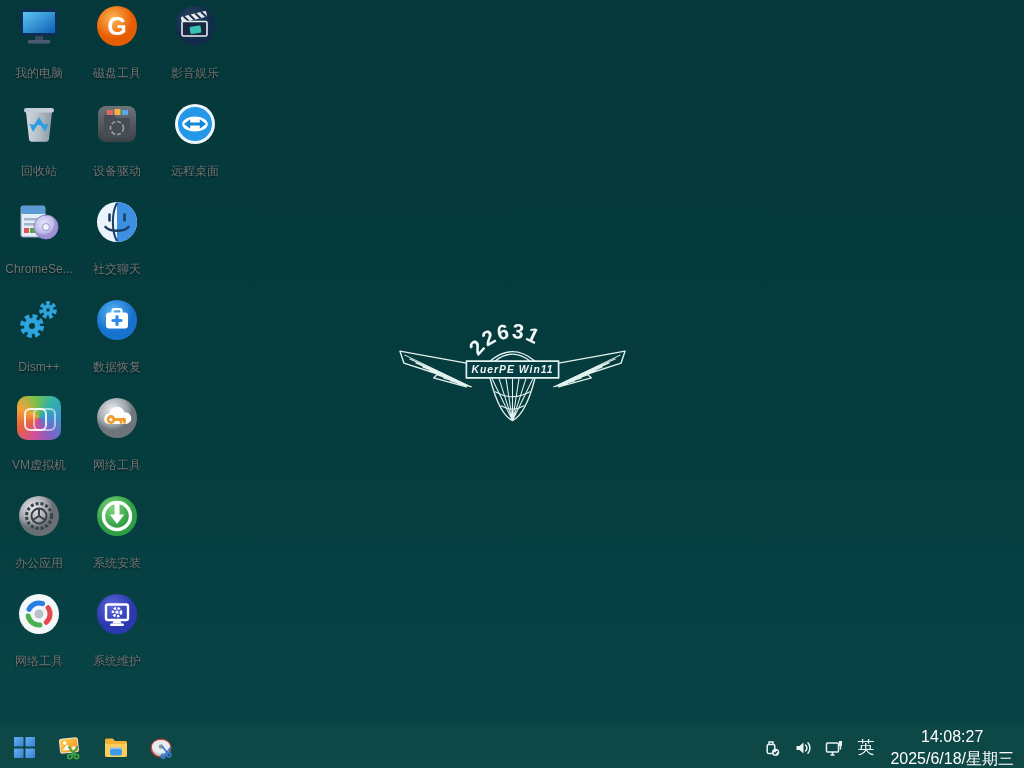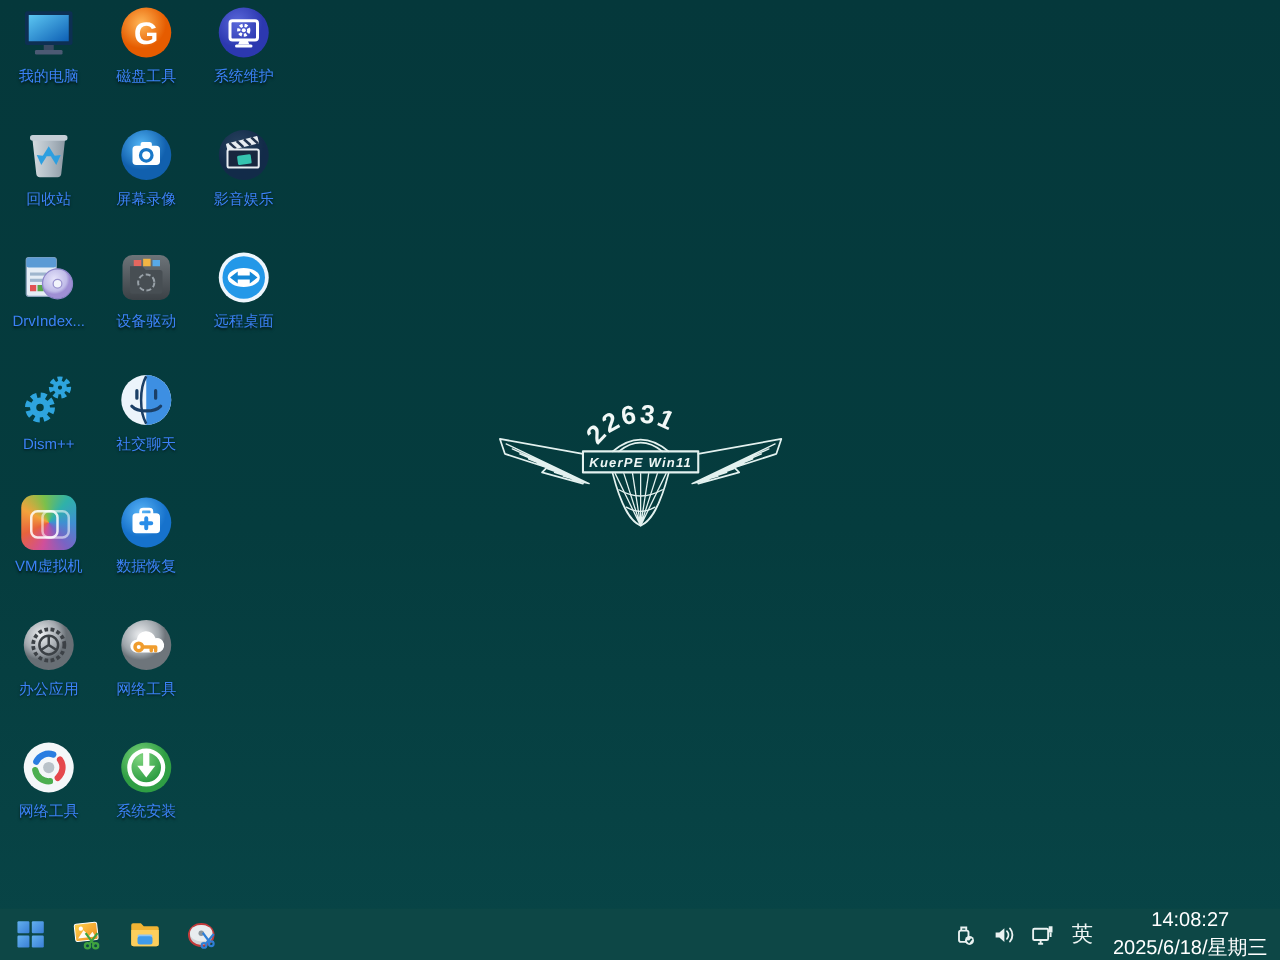--- a/index.html
+++ b/index.html
@@ -18,21 +18,21 @@
     grid-template-rows:repeat(7,98px);
     grid-auto-flow:column;
     grid-auto-columns:78px;
   }
   .cell {
     width:78px; display:flex; flex-direction:column; align-items:center;
     padding-top:2px; cursor:default;
   }
   .cell .ic { width:48px; height:48px; display:flex; align-items:center; justify-content:center; }
   .cell .lbl {
-    margin-top:4px; font-size:12px; color:#3b82f6; white-space:nowrap;
+    margin-top:16px; font-size:12px; color:#737373; white-space:nowrap;
     text-shadow:0 1px 2px rgba(0,0,0,.65); line-height:1.2;
   }
   .vmbox { width:44px; height:44px; border-radius:10px; position:relative;
     background:conic-gradient(from 40deg,#2fb1a9,#3f8fd2,#7a63c4,#d04f9a,#e8633c,#f2a33c,#7cc04a,#2fb1a9); }
   .vmbox:before,.vmbox:after { content:""; position:absolute; width:19px; height:19px; border-radius:6px;
     border:2.5px solid rgba(255,255,255,.85); }
   .vmbox:before { left:7px; top:12px; }
   .vmbox:after { left:16px; top:12px; border-color:rgba(255,255,255,.55); }
 
   
@@ -108,21 +108,21 @@
         <rect x="6" y="8" width="24" height="31" rx="2" fill="#e5edf6" stroke="#8aa0b8"></rect>
         <rect x="6" y="8" width="24" height="8" rx="2" fill="#5b9bd5"></rect>
         <rect x="9" y="20" width="13" height="2.5" fill="#9fb6ce"></rect>
         <rect x="9" y="25" width="16" height="2.5" fill="#9fb6ce"></rect>
         <rect x="9" y="30" width="5" height="5" fill="#e05353"></rect>
         <rect x="15" y="30" width="5" height="5" fill="#57a64a"></rect>
         <circle cx="31" cy="29" r="12" fill="url(#g3)" stroke="#8d86c9"></circle>
         <circle cx="31" cy="29" r="3.5" fill="#f2f4fb" stroke="#9a93cf"></circle>
       </svg>
     </div>
-    <div class="lbl">DrvIndex...</div>
+    <div class="lbl">ChromeSe...</div>
   </div>
 
   <div class="cell">
     <div class="ic">
       <svg viewBox="0 0 48 48" width="48" height="48" fill="none">
         <circle cx="17" cy="30" r="9.5" stroke="#2ea4de" stroke-width="5" stroke-dasharray="4.5 3"></circle>
         <circle cx="17" cy="30" r="5.5" stroke="#2ea4de" stroke-width="5"></circle>
         <circle cx="33" cy="14" r="6.8" stroke="#2ea4de" stroke-width="4.2" stroke-dasharray="3.6 2.4"></circle>
         <circle cx="33" cy="14" r="3.6" stroke="#2ea4de" stroke-width="3.8"></circle>
       </svg>
@@ -181,37 +181,20 @@
               <stop offset="1" stop-color="#e65c00"></stop>
             </radialGradient>
           </defs>
         <circle cx="24" cy="24" r="20" fill="url(#g9)"></circle>
         <text x="24" y="33" text-anchor="middle" font-size="25" font-weight="bold" fill="#ffffff">G</text>
       </svg>
     </div>
     <div class="lbl">磁盘工具</div>
   </div>
 
-  <div class="cell">
-    <div class="ic">
-      <svg viewBox="0 0 48 48" width="48" height="48">
-        <defs>
-            <radialGradient id="g10" cx=".4" cy=".3">
-              <stop offset="0" stop-color="#52b5f5"></stop>
-              <stop offset="1" stop-color="#1160ae"></stop>
-            </radialGradient>
-          </defs>
-        <circle cx="24" cy="24" r="20" fill="url(#g10)"></circle>
-        <rect x="19.5" y="13.5" width="9" height="4.5" rx="1.6" fill="#ffffff"></rect>
-        <rect x="13" y="16.5" width="22" height="15.5" rx="3" fill="#ffffff"></rect>
-        <circle cx="24" cy="24.2" r="4.6" fill="none" stroke="#1a78c8" stroke-width="2.6"></circle>
-      </svg>
-    </div>
-    <div class="lbl">屏幕录像</div>
-  </div>
 
   <div class="cell">
     <div class="ic">
       <svg viewBox="0 0 48 48" width="48" height="48">
         <defs>
             <linearGradient id="g11" x1="0" y1="0" x2="0" y2="1">
               <stop offset="0" stop-color="#6d7479"></stop>
               <stop offset="1" stop-color="#3b4146"></stop>
             </linearGradient>
           </defs>

